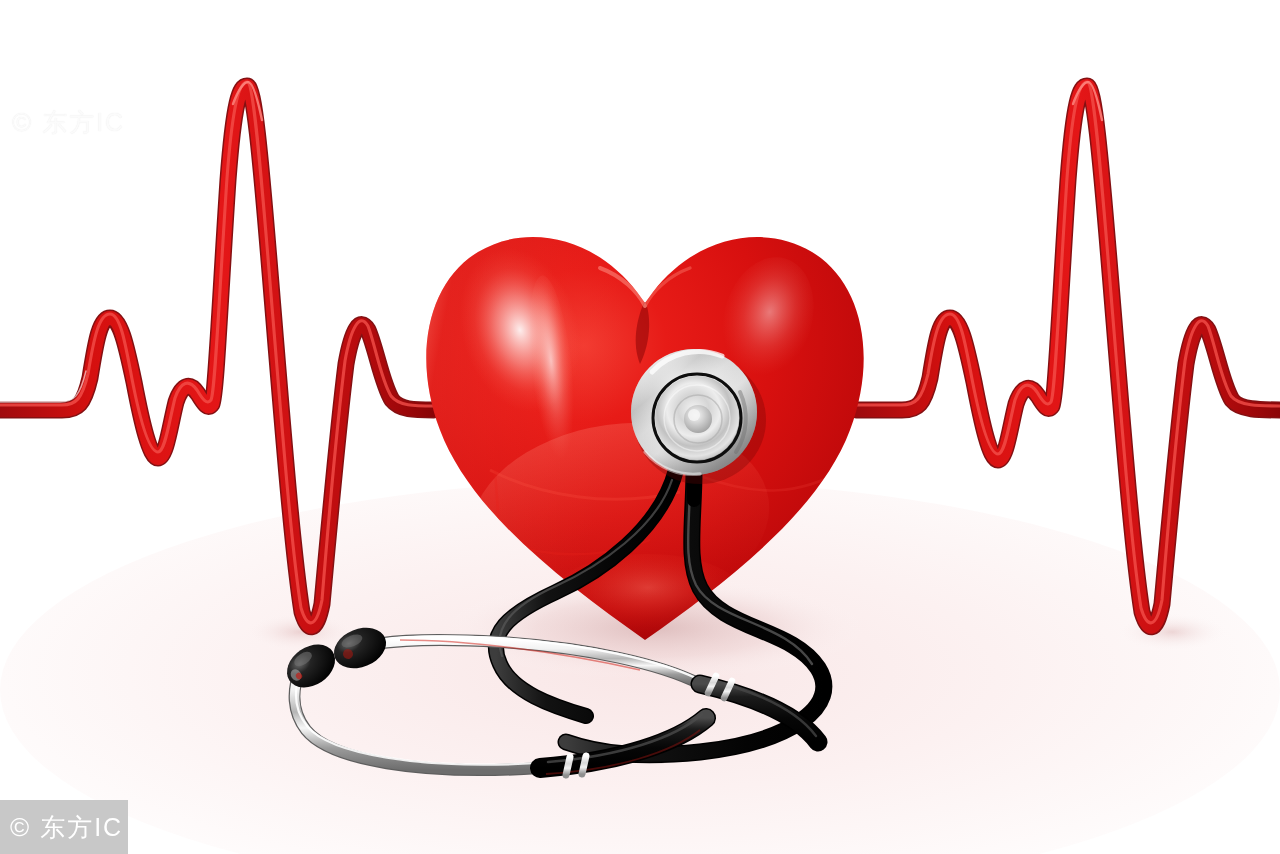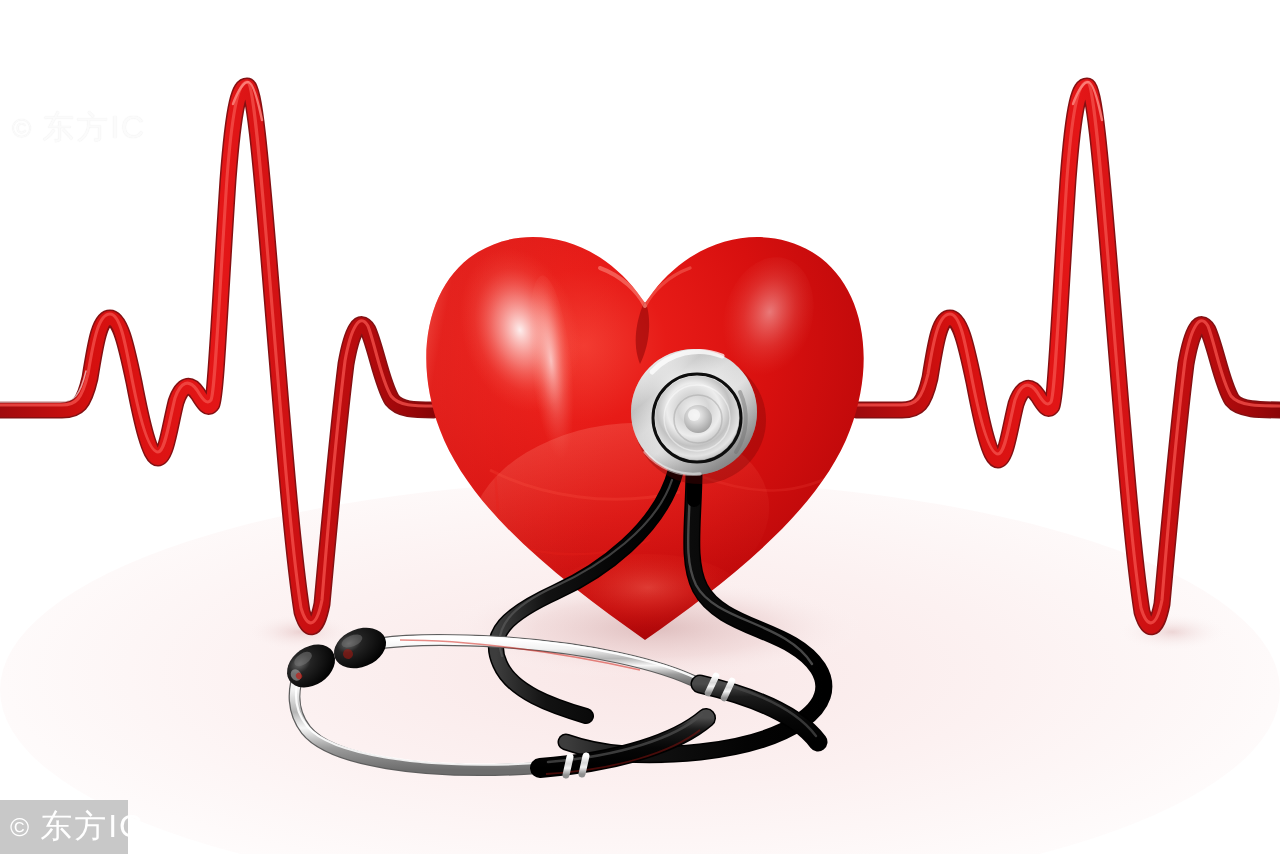--- a/index.html
+++ b/index.html
@@ -41,21 +41,21 @@
   #wm-bottom{
     left:0px; top:800px;
     width:128px; height:54px;
     background:#c8c8c8;
     color:#ffffff;
     font-size:25px;
     padding-left:10px;
     box-sizing:border-box;
   }
   #wm-bottom .wm-c{ font-size:26px; margin-right:9px; }
-  .wm-label{ font-size:32px; }
+  .wm-label{ font-size:25px; }
 </style>
 </head>
 <body>
 
 <div id="stage">
 
   <svg id="art" viewBox="0 0 1280 854" xmlns="http://www.w3.org/2000/svg">
     <defs>
 
       <radialGradient id="floorTint" cx="50%" cy="46%" r="62%">

